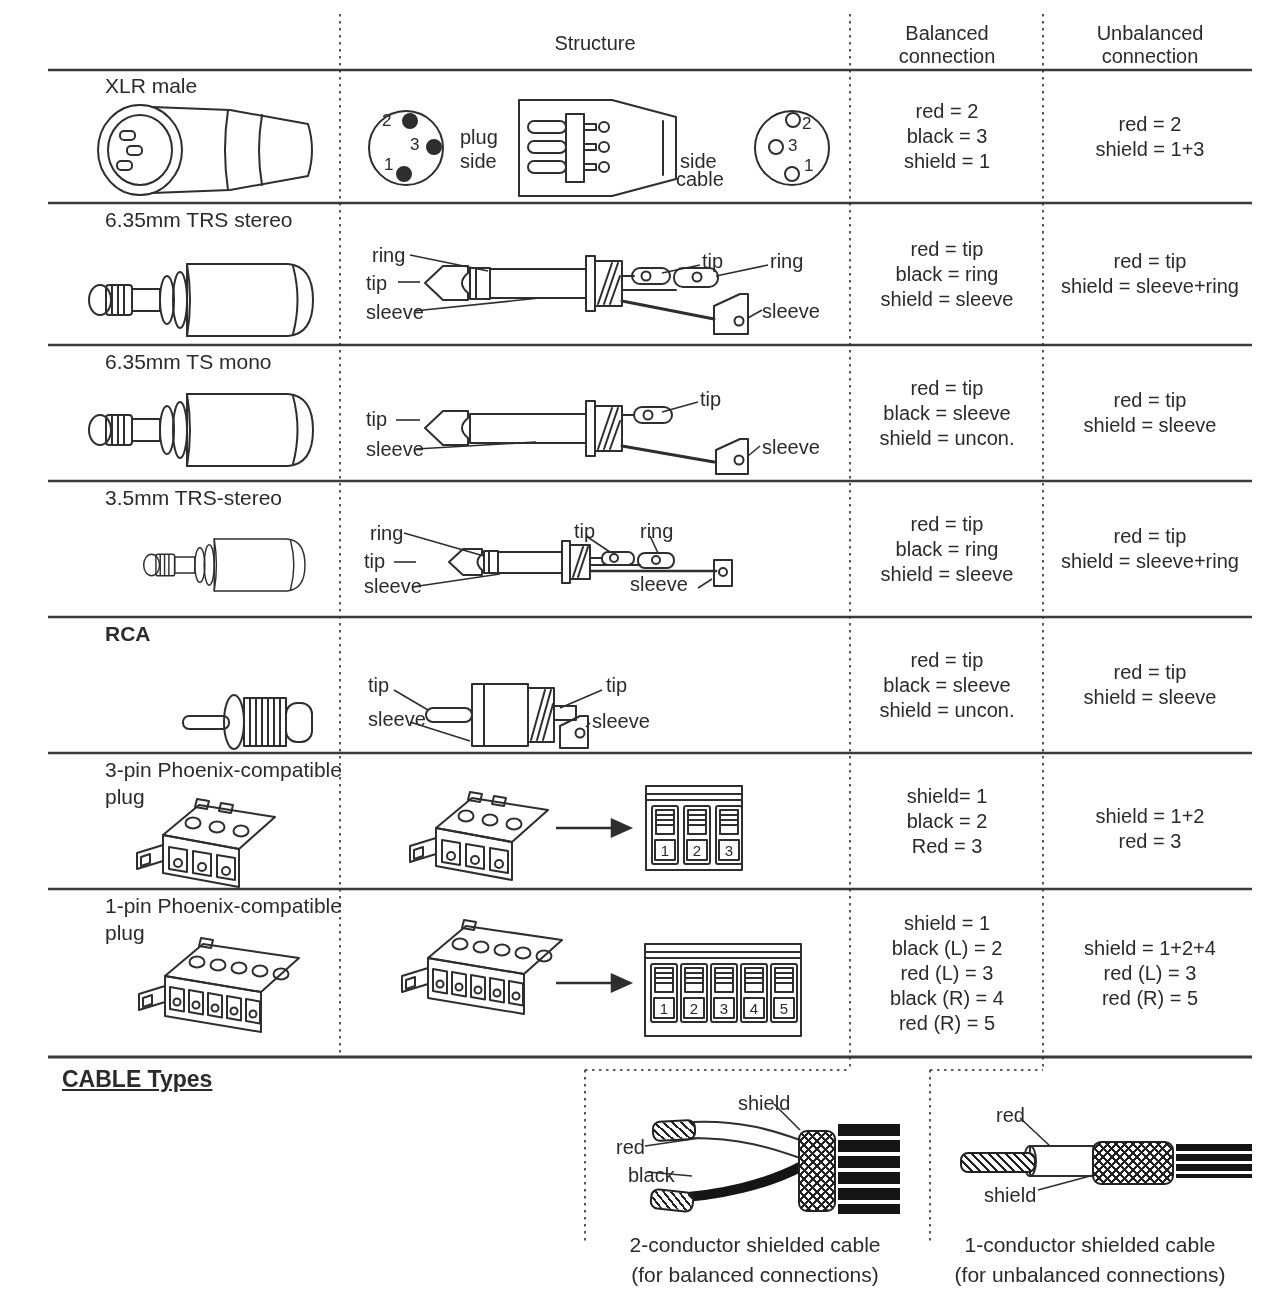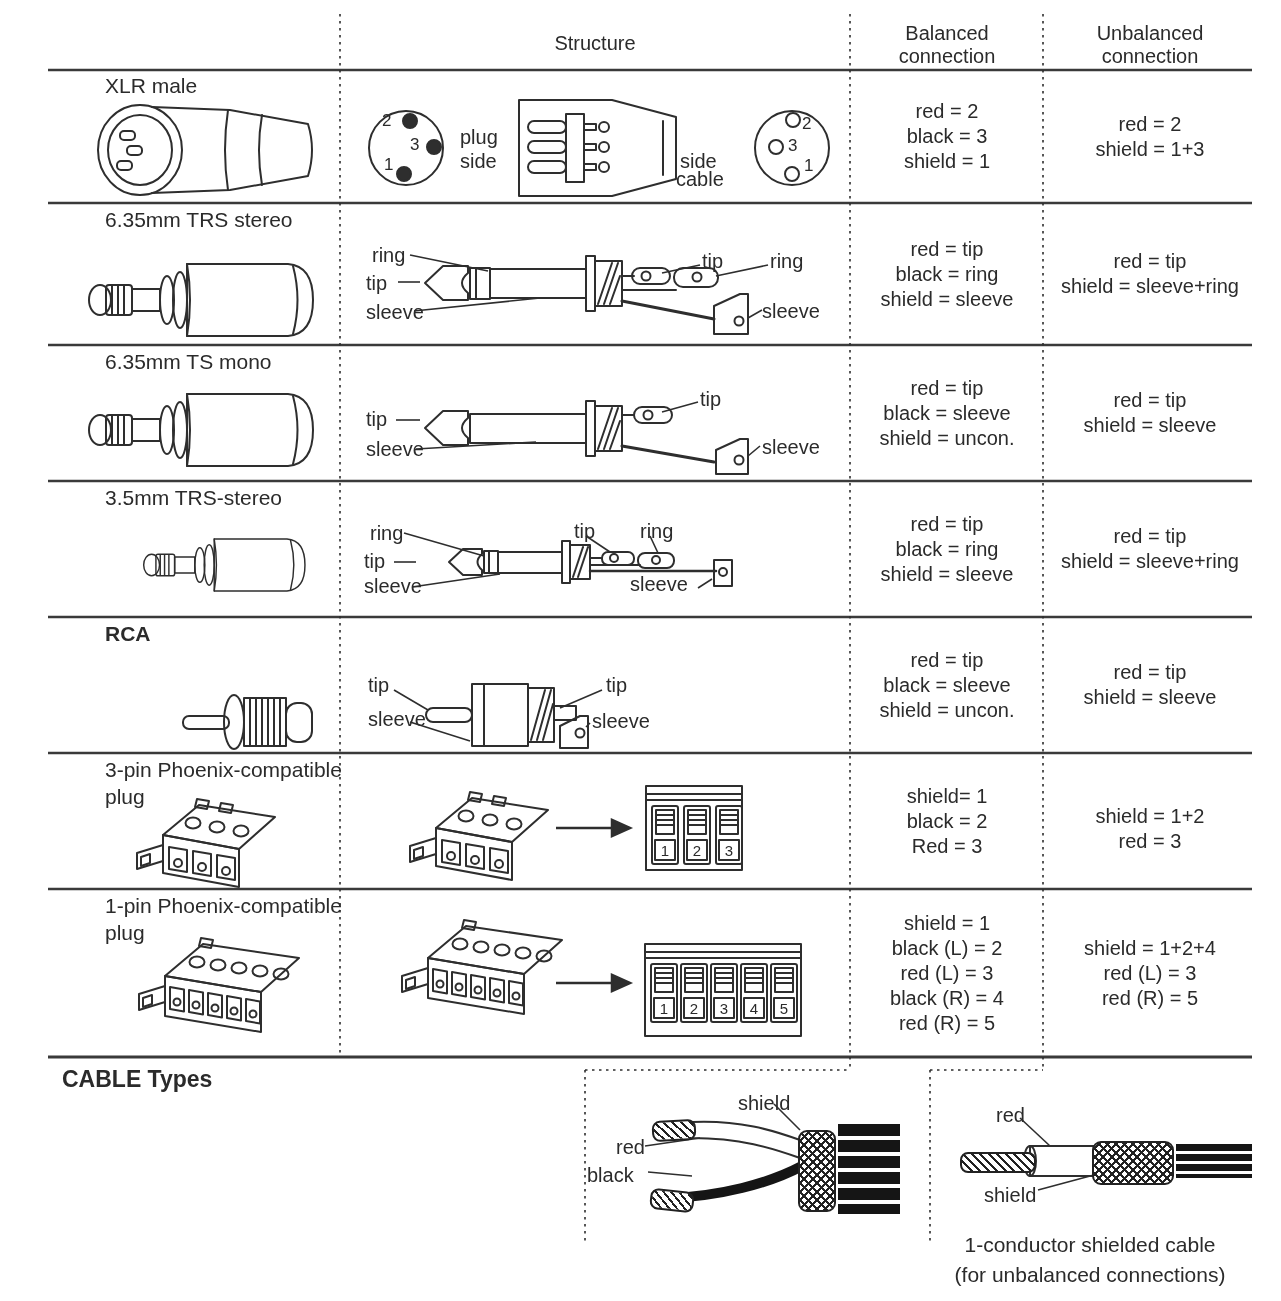--- a/index.html
+++ b/index.html
@@ -9,21 +9,21 @@
   .art path,.art rect,.art line,.art circle,.art ellipse,.art polyline{vector-effect:none;}
   .s{stroke:#2e2e2e;stroke-width:2;fill:none;stroke-linecap:round;stroke-linejoin:round;}
   .rowname{position:absolute;left:57px;font-size:21px;white-space:nowrap;margin-left:48px;}
   .hdr{position:absolute;text-align:center;font-size:20px;line-height:23px;}
   .cell{position:absolute;display:flex;flex-direction:column;justify-content:center;
         align-items:center;text-align:center;font-size:20px;line-height:25px;}
   .lbl{position:absolute;font-size:20px;white-space:nowrap;}
   .num{position:absolute;font-size:17px;}
   .tnum{position:absolute;font-size:15px;width:20px;text-align:center;}
   .cap{position:absolute;text-align:center;font-size:21px;line-height:30px;}
-  .cabletitle{position:absolute;left:62px;top:1066px;font-size:23px;font-weight:bold;}
+  .cabletitle{position:absolute;left:62px;top:1066px;font-size:23px;font-weight:bold;text-decoration:underline;}
   .hatch{position:absolute;background:
       repeating-linear-gradient(45deg,#222 0 2px,transparent 2px 6px),#fff;
       border:2px solid #222;border-radius:8px;}
   .xhatch{position:absolute;background:
       repeating-linear-gradient(45deg,#222 0 2px,transparent 2px 6px),
       repeating-linear-gradient(-45deg,#222 0 2px,transparent 2px 6px),#fff;
       border:2px solid #222;border-radius:9px;}
   .jacket{position:absolute;background:repeating-linear-gradient(180deg,#151515 0 12px,#fff 12px 16px);}
   .jacket2{position:absolute;background:repeating-linear-gradient(180deg,#151515 0 7px,#fff 7px 10px);}
 </style>
@@ -488,21 +488,25 @@
 <div class="cell" style="left:1045px;top:889px;width:210px;height:168px;">
   <div>shield = 1+2+4</div>
   <div>red (L) = 3</div>
   <div>red (R) = 5</div>
 </div>
 
 <div class="cabletitle">CABLE Types</div>
 
 <div class="lbl" style="left:738px;top:1092px;">shield</div>
 <div class="lbl" style="left:616px;top:1136px;">red</div>
-<div class="lbl" style="left:587px;top:1164px;">black</div>
+<div class="lbl" style="left:628px;top:1164px;">black</div>
+<div class="cap" style="left:585px;width:340px;top:1230px;">
+  <div>2-conductor shielded cable</div>
+  <div>(for balanced connections)</div>
+</div>
 
 <div class="lbl" style="left:996px;top:1104px;">red</div>
 <div class="lbl" style="left:984px;top:1184px;">shield</div>
 <div class="cap" style="left:925px;width:330px;top:1230px;">
   <div>1-conductor shielded cable</div>
   <div>(for unbalanced connections)</div>
 </div>
 
 </div>
 

